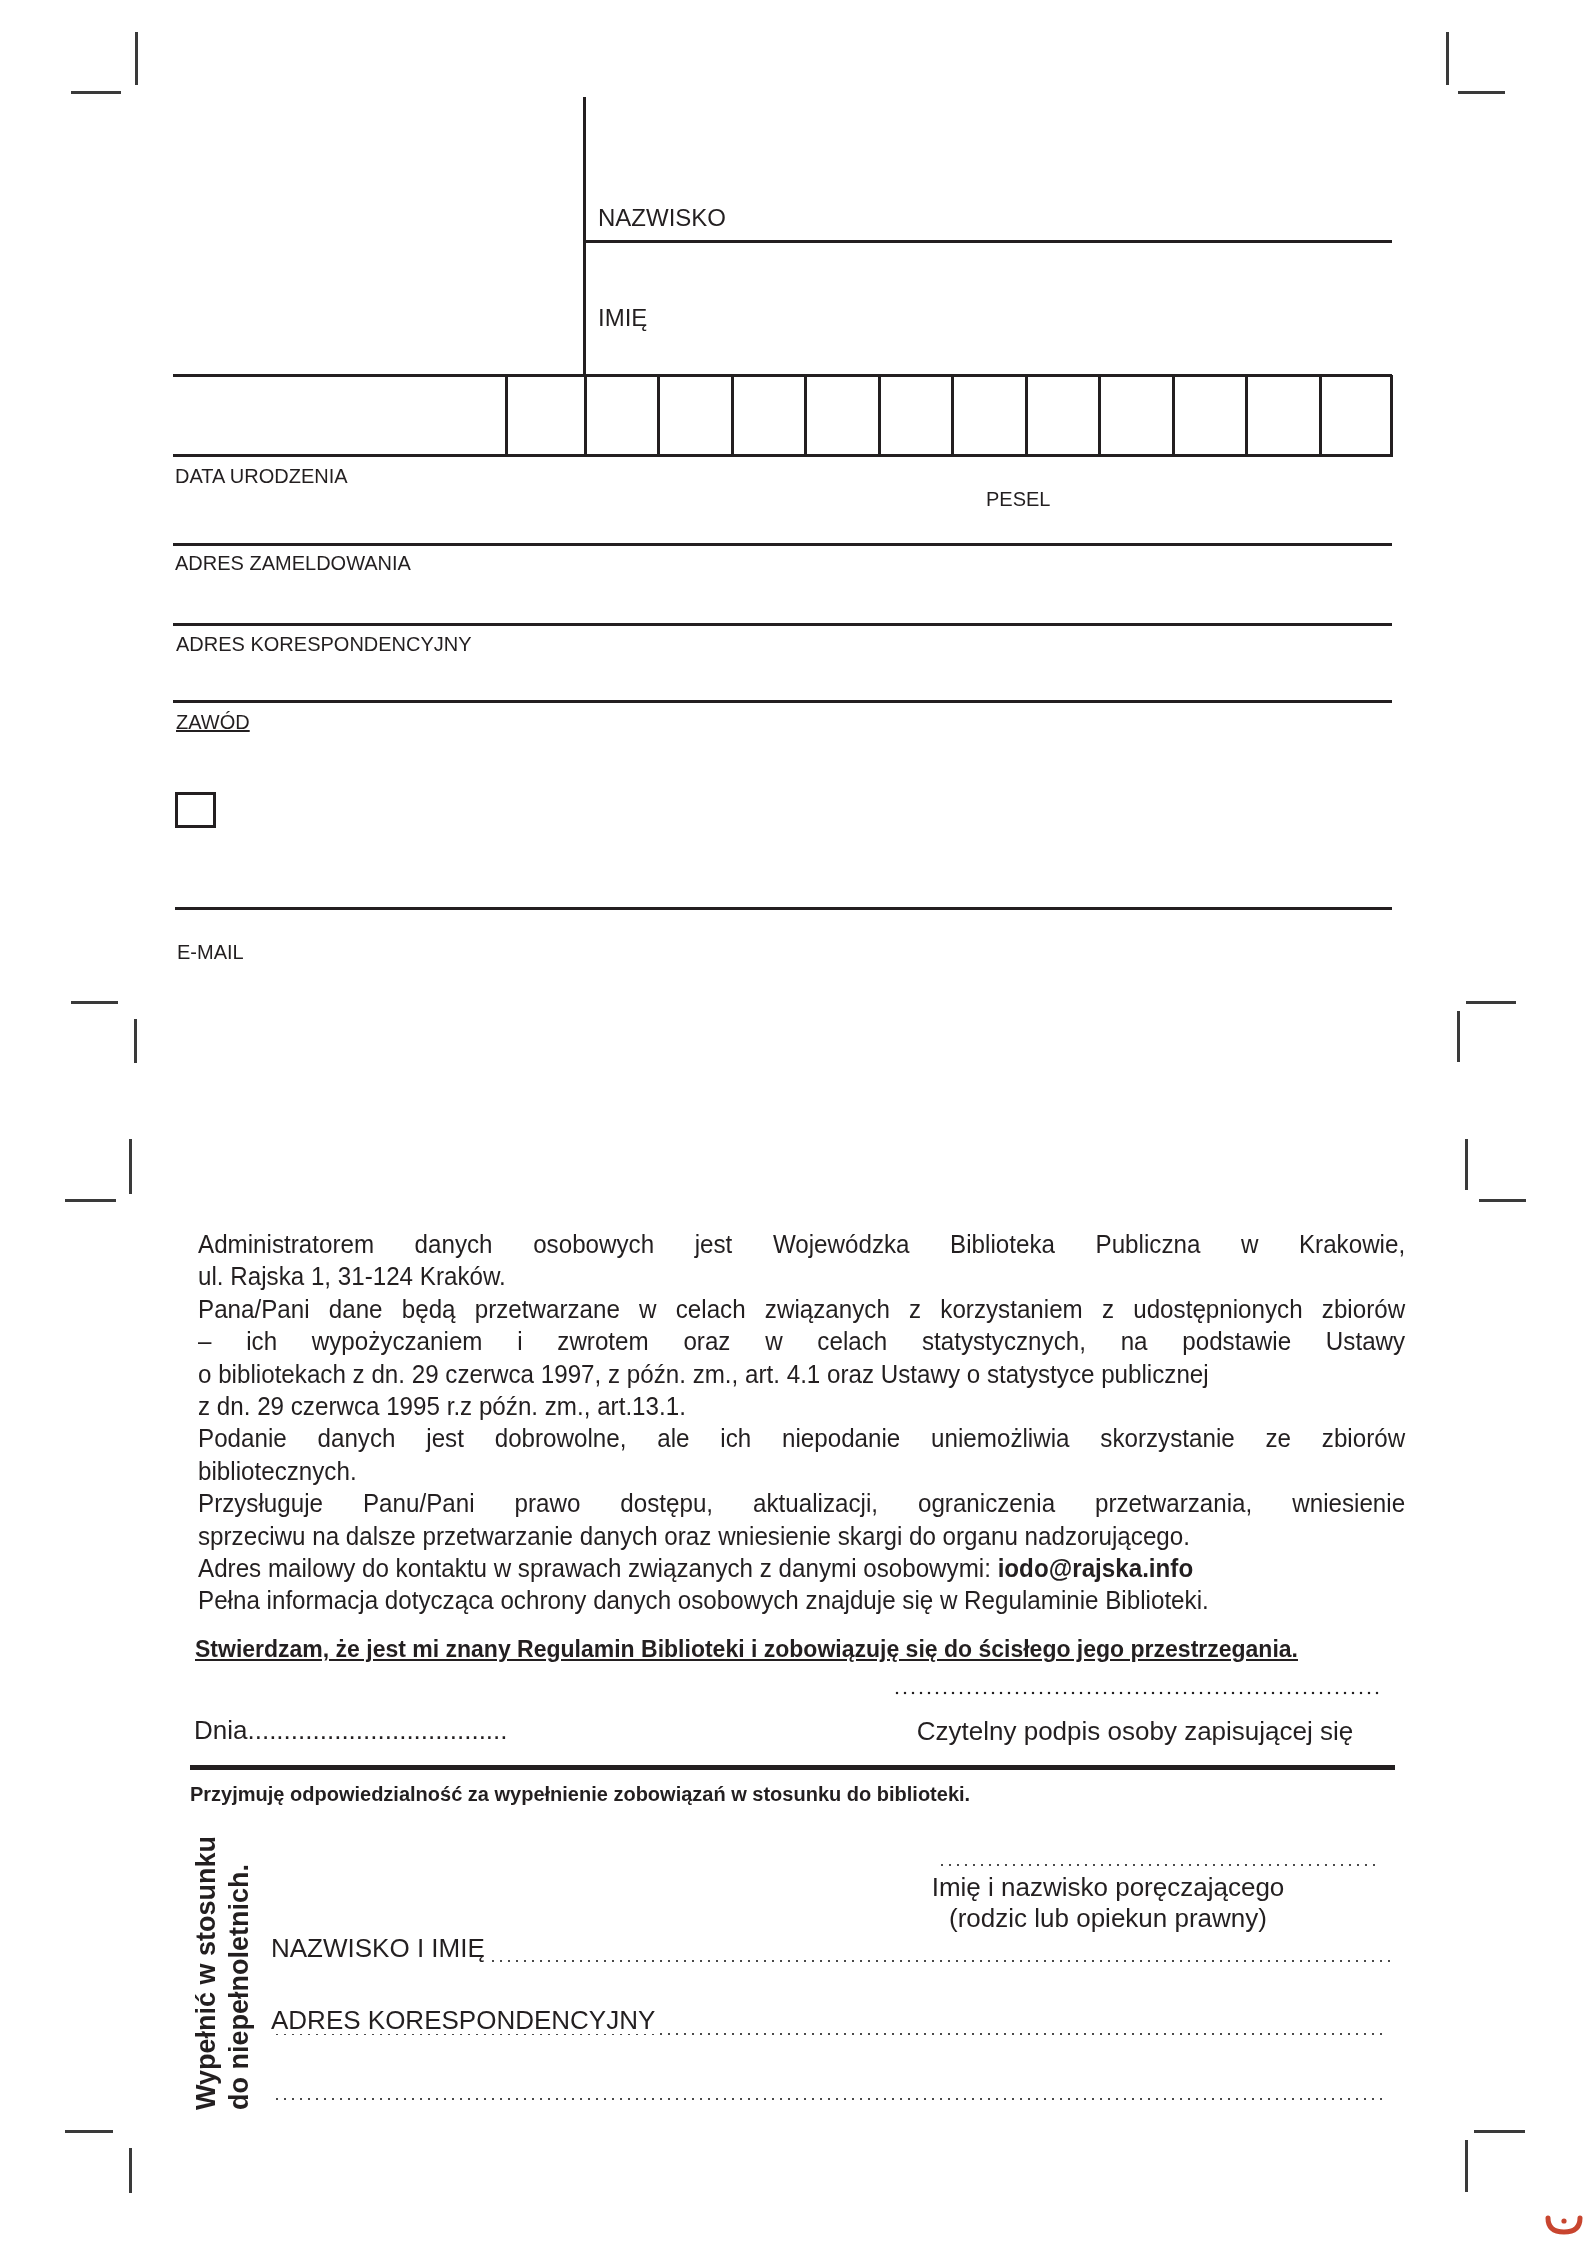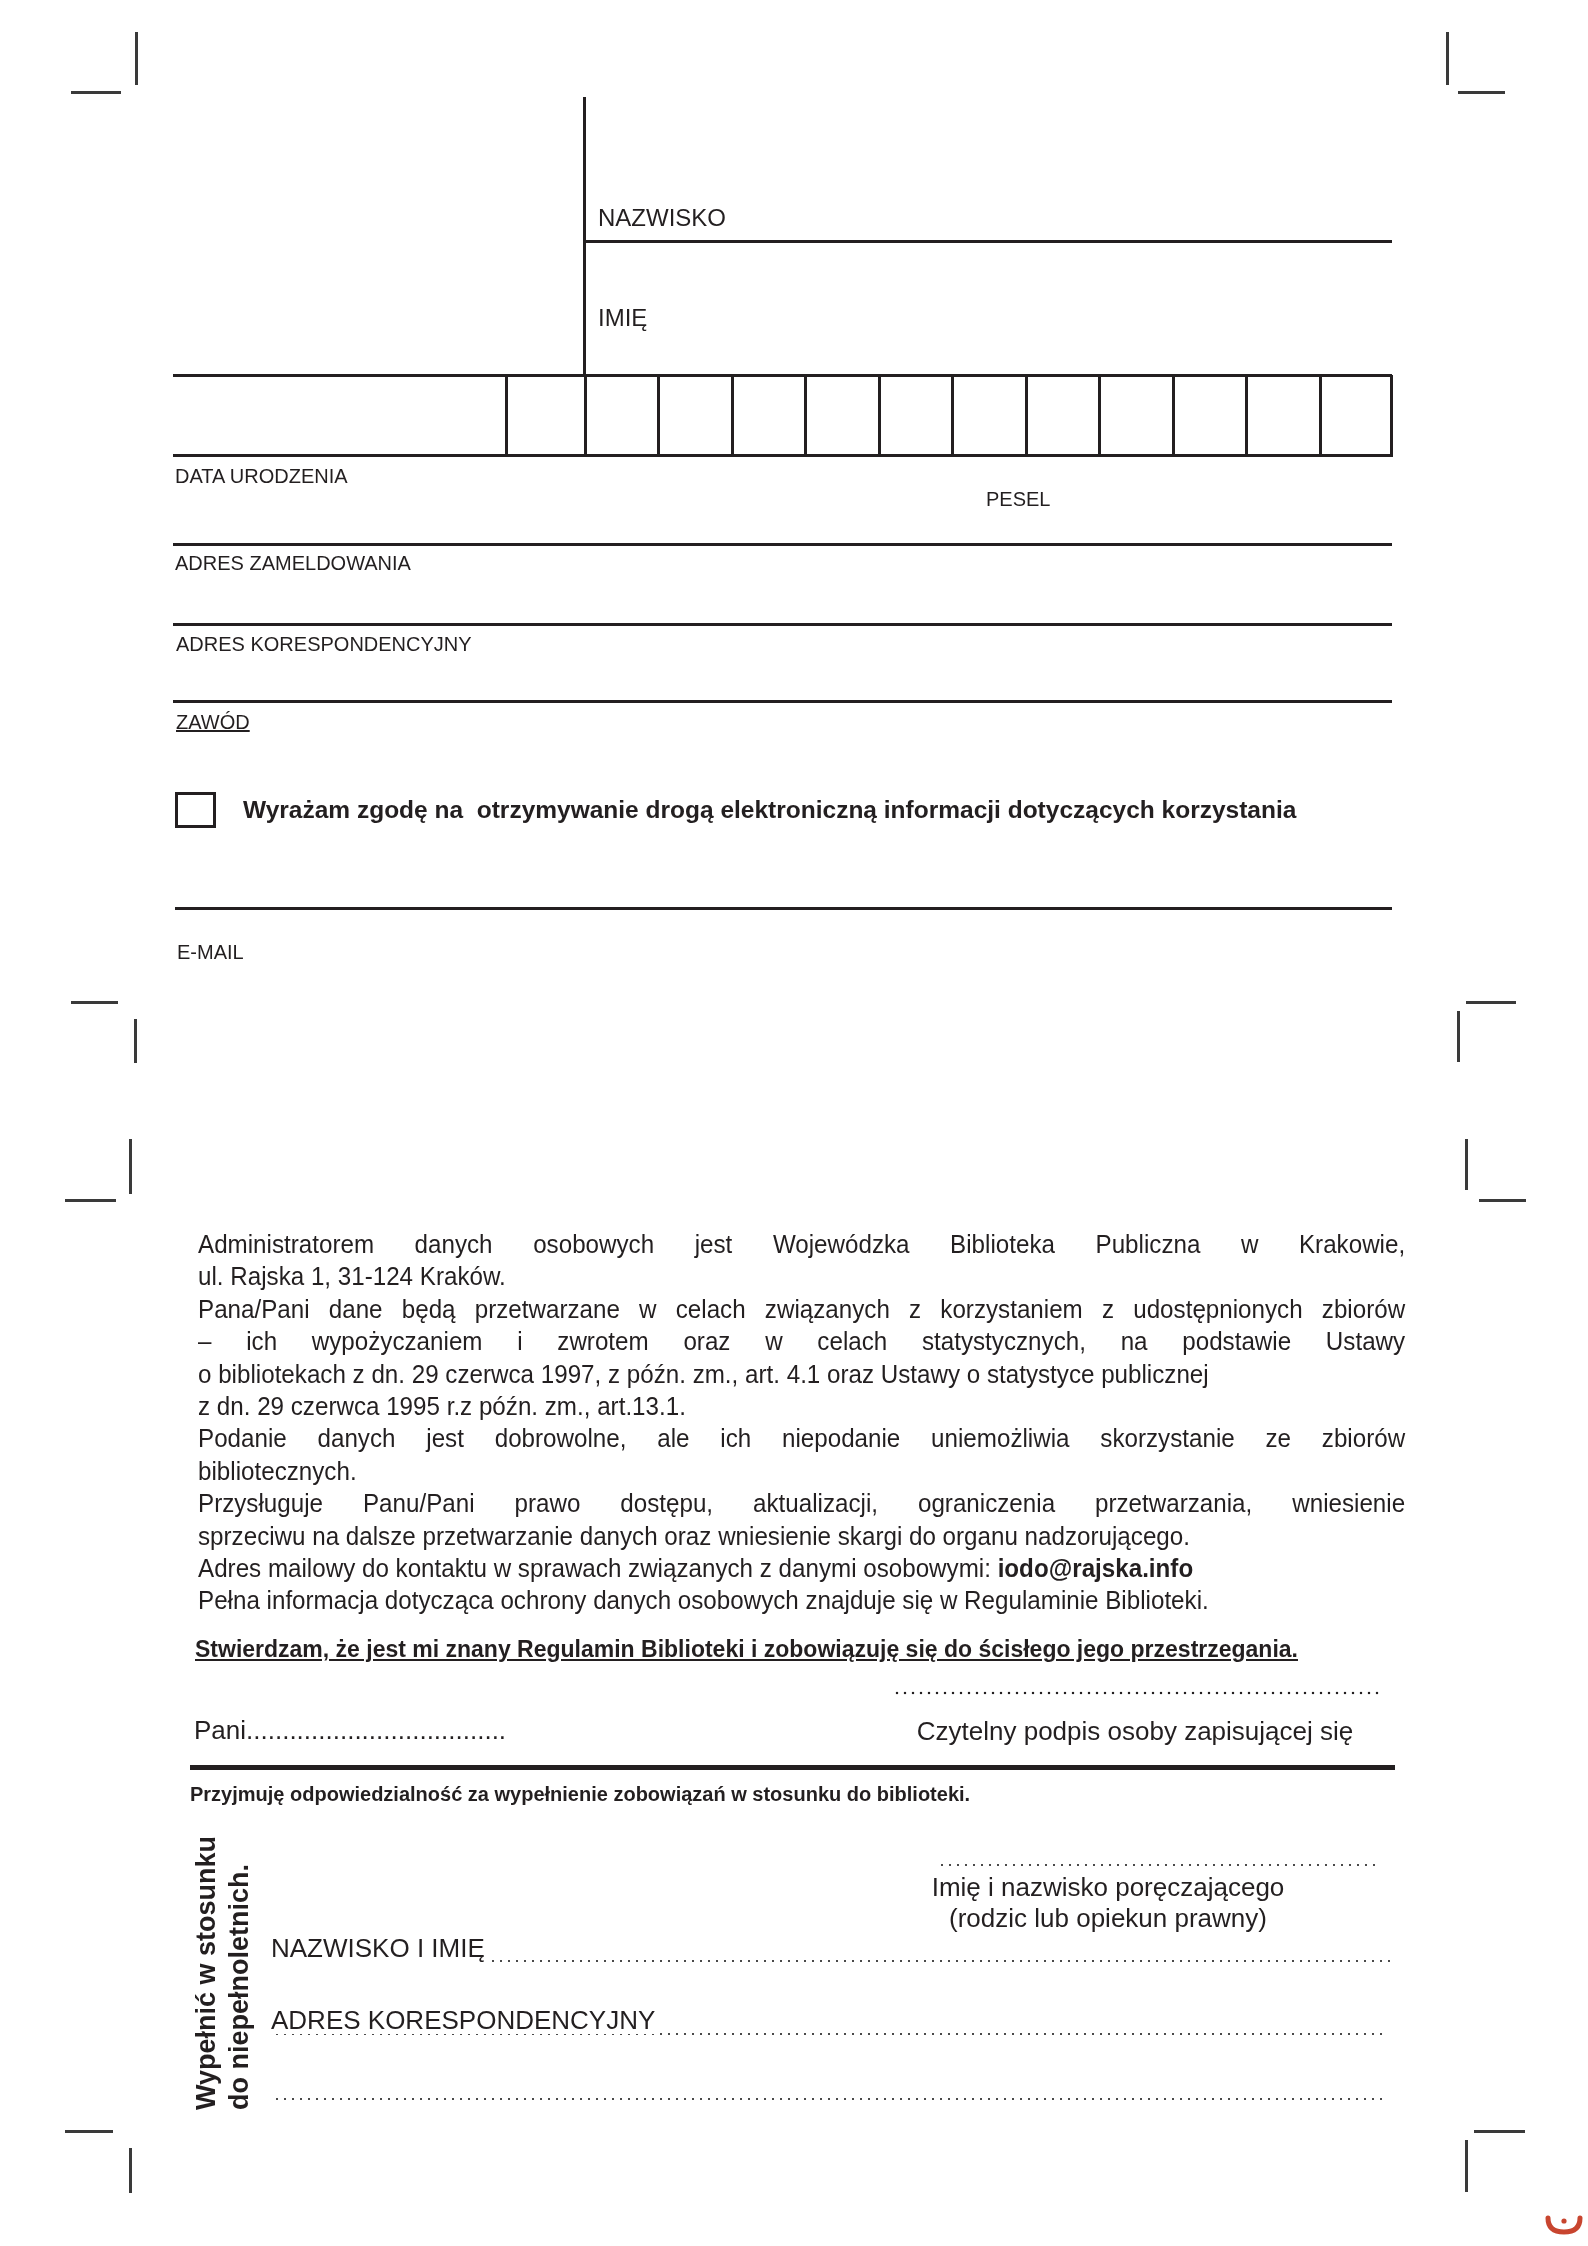--- a/index.html
+++ b/index.html
@@ -80,21 +80,20 @@
 
 <div class="hl" style="left:173px;top:543px;width:1219px;height:3px;"></div>
 <span class="lbl" style="left:175px;top:553px;">ADRES ZAMELDOWANIA</span>
 <div class="hl" style="left:173px;top:623px;width:1219px;height:3px;"></div>
 <span class="lbl" style="left:176px;top:634px;">ADRES KORESPONDENCYJNY</span>
 <div class="hl" style="left:173px;top:700px;width:1219px;height:3px;"></div>
 <span class="lbl" style="left:176px;top:712px;text-decoration:underline;">ZAWÓD</span>
 
 <div class="checkbox"></div>
 <div class="consent">
-  <div style="white-space:pre;">Wyrażam zgodę na  otrzymywanie drogą elektroniczną informacji dotyczących korzystania</div>
 </div>
 
 <div class="hl" style="left:175px;top:907px;width:1217px;height:3px;"></div>
 <span class="lbl" style="left:177px;top:942px;">E-MAIL</span>
 
 <div class="para">
   <div id="privacy-lines">
       <span class="ln just">Administratorem danych osobowych jest Wojewódzka Biblioteka Publiczna w Krakowie,</span>
       <span class="ln">ul. Rajska 1, 31-124 Kraków.</span>
       <span class="ln just">Pana/Pani dane będą przetwarzane w celach związanych z korzystaniem z udostępnionych zbiorów</span>
@@ -106,21 +105,21 @@
       <span class="ln just">Przysługuje Panu/Pani prawo dostępu, aktualizacji, ograniczenia przetwarzania, wniesienie</span>
       <span class="ln">sprzeciwu na dalsze przetwarzanie danych oraz wniesienie skargi do organu nadzorującego.</span>
     </div>
   <span class="ln">
     <span style="white-space:pre;">Adres mailowy do kontaktu w sprawach związanych z danymi osobowymi: </span><span class="bold">iodo@rajska.info</span>
   </span>
   <span class="ln">Pełna informacja dotycząca ochrony danych osobowych znajduje się w Regulaminie Biblioteki.</span>
 </div>
 
 <div class="stmt">Stwierdzam, że jest mi znany Regulamin Biblioteki i zobowiązuję się do ścisłego jego przestrzegania.</div>
-<div class="dnia">Pani....................................</div>
+<div class="dnia">Dnia....................................</div>
 <div class="sig-dots"></div>
 <div class="sig-label">Czytelny podpis osoby zapisującej się</div>
 <div class="thick"></div>
 <div class="resp">Przyjmuję odpowiedzialność za wypełnienie zobowiązań w stosunku do biblioteki.</div>
 
 <div class="vert">
   <div>Wypełnić w stosunku</div>
   <div>do niepełnoletnich.</div>
 </div>
 

